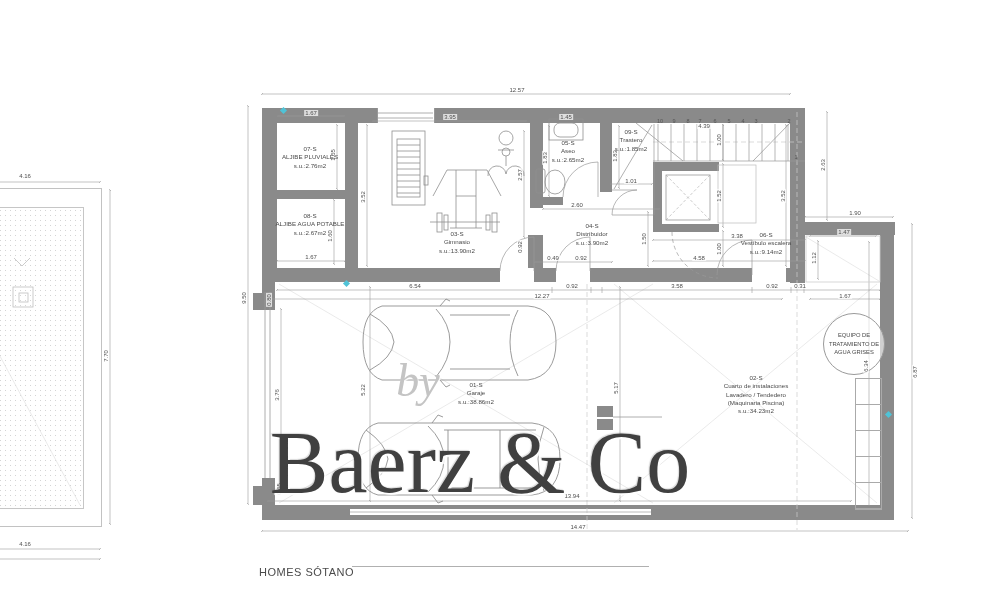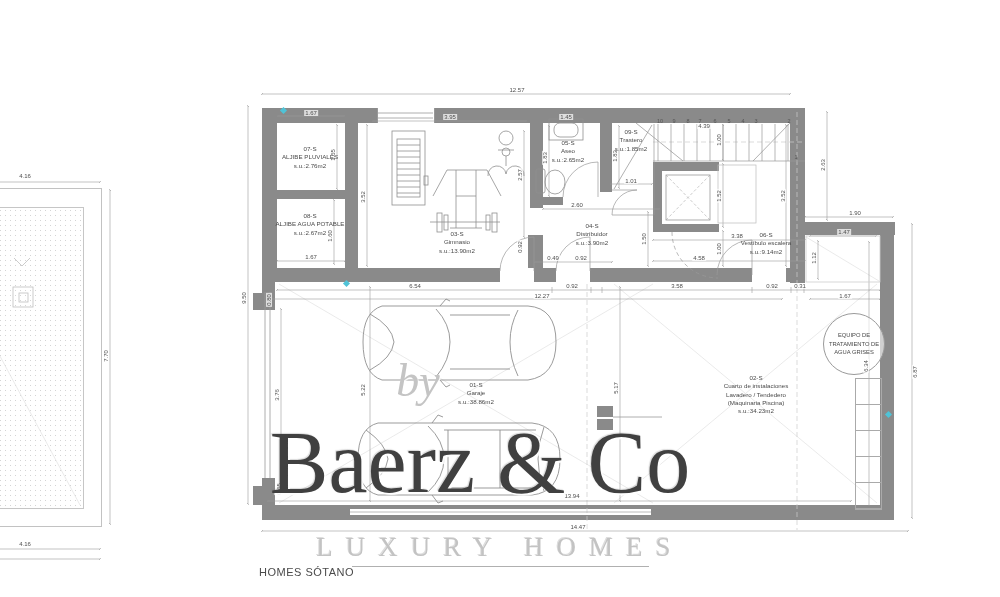--- a/index.html
+++ b/index.html
@@ -358,18 +358,17 @@
       <span class="stair-num" style="left: 729px; top: 121px;">5</span>
       <span class="stair-num" style="left: 743px; top: 121px;">4</span>
       <span class="stair-num" style="left: 756px; top: 121px;">3</span>
       <span class="stair-num" style="left: 789px; top: 121px;">2</span>
       <span class="stair-num" style="left: 796px; top: 157px;">1</span>
     </div>
 
   <div id="watermark">
     <div class="wm-by">by</div>
     <div class="wm-brand">Baerz &amp; Co</div>
-    <div class="wm-tagline">LUXURY HOMES</div>
     <div class="wm-underline"></div>
   </div>
 
   <div id="plan-title">HOMES SÓTANO</div>
 </div>
 
 </body></html>

